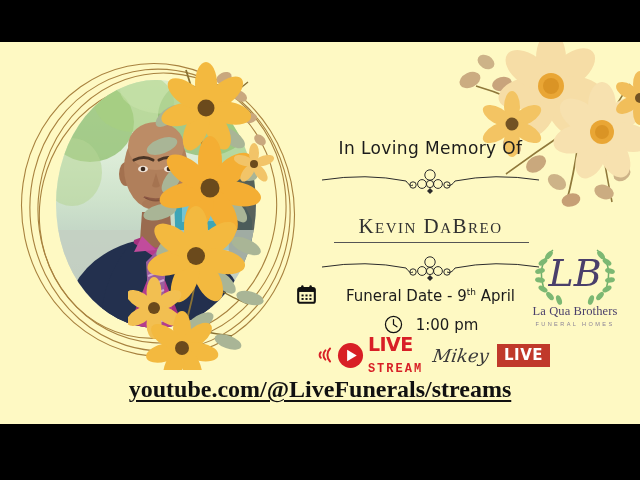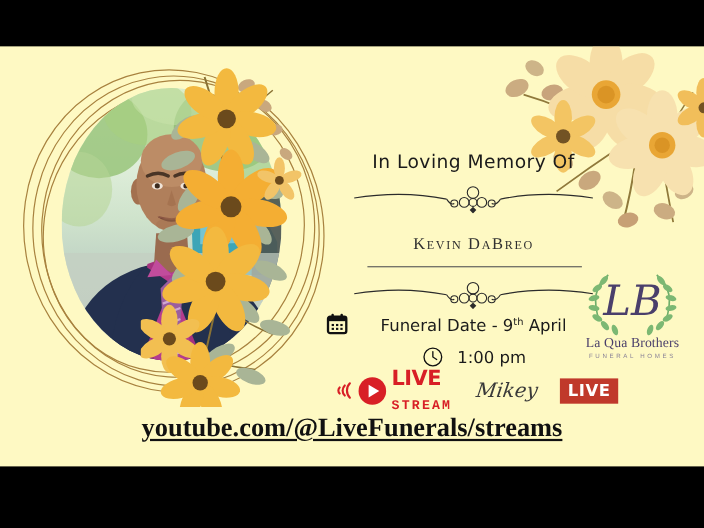--- a/index.html
+++ b/index.html
@@ -111,21 +111,21 @@
   }
   #divider-1 { top: 126px; }
   #divider-2 { top: 213px; }
 
   #deceased-name {
     position: absolute;
     left: 0;
     top: 172px;
     width: 345px;
     text-align: center;
-    font-size: 15px;
+    font-size: 21px;
     font-family: "Liberation Serif", serif;
     font-variant: small-caps;
     letter-spacing: 1.5px;
     color: #303030;
     white-space: nowrap;
   }
   #name-underline {
     position: absolute;
     left: 76px;
     top: 200px;
@@ -178,21 +178,21 @@
   
   #badges {
     position: absolute;
     left: 40px;
     top: 296px;
     width: 270px;
     height: 34px;
     display: flex;
     align-items: center;
     justify-content: center;
-    gap: 18px;
+    gap: 6px;
   }
   #livestream-lockup {
     display: flex;
     align-items: center;
     gap: 4px;
   }
   #ls-waves { width: 17px; height: 26px; flex: 0 0 auto; }
   #ls-play { width: 27px; height: 27px; flex: 0 0 auto; }
   #ls-words { display: flex; flex-direction: column; line-height: 1; }
   #ls-live {

